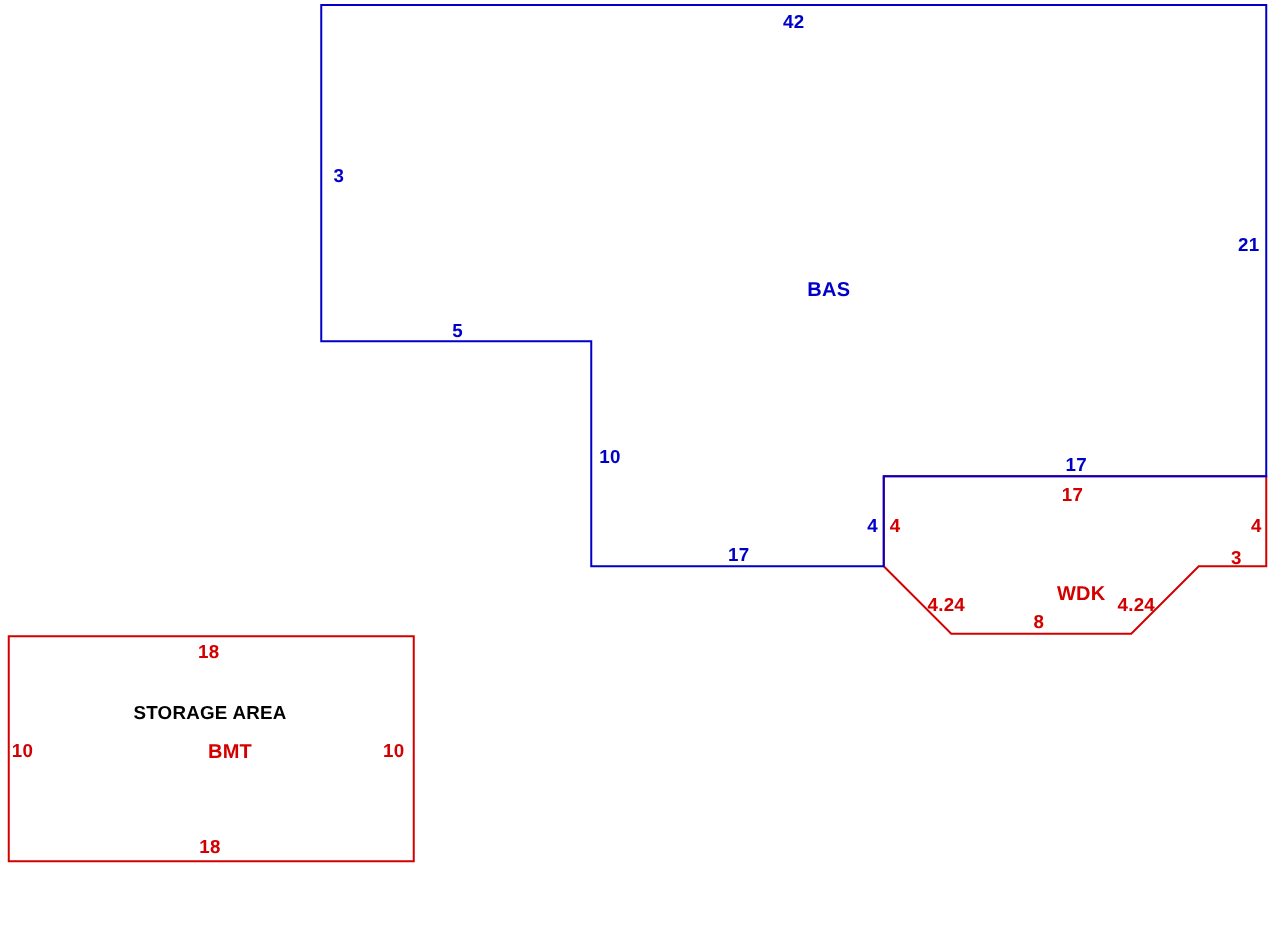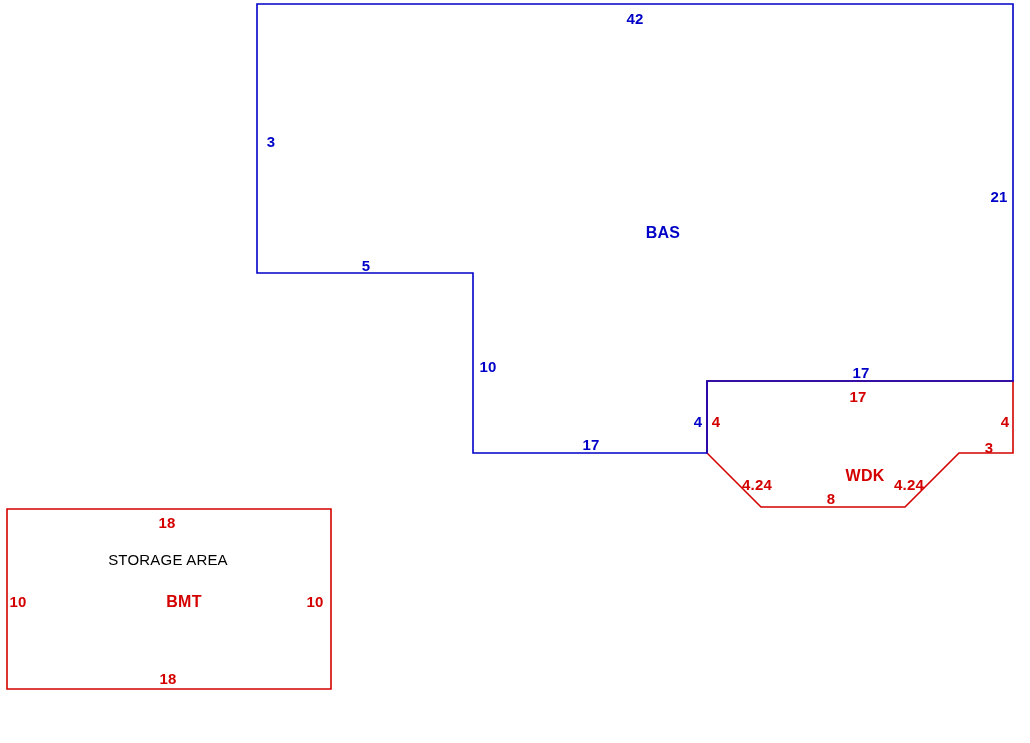--- a/index.html
+++ b/index.html
@@ -26,21 +26,21 @@
   .lbl {
     position: absolute;
     transform: translate(-50%, -50%);
     font-size: 15px;
     font-weight: bold;
     white-space: nowrap;
     letter-spacing: 0.2px;
   }
   .lbl.blue  { color: var(--color-bas, #0000C8); }
   .lbl.red   { color: var(--color-wdk, #D40000); }
-  .lbl.black { color: var(--color-storage_text, #000000); font-weight: normal; }
+  .lbl.black { color: var(--color-storage_text, #000000); font-weight: bold; margin-top: 12px; }
   .lbl.area-code { font-size: 16px; }
 </style>
 </head>
 <body>
 
 <div class="sketch">
 
   <svg viewBox="0 0 1030 743">
     <polygon class="wdk-shape" points="707,381 1013,381 1013,453 959,453 905,507 761,507 707,453"></polygon>
     <polygon class="bmt-shape" points="7,509 331,509 331,689 7,689"></polygon>

